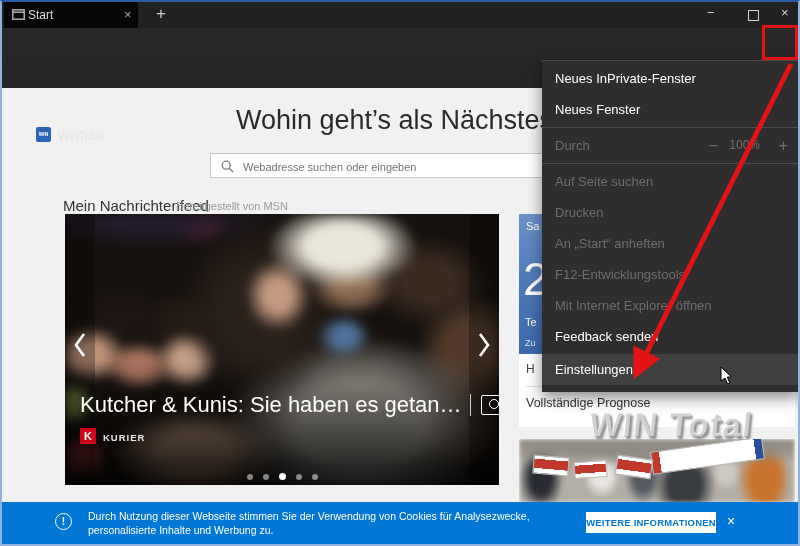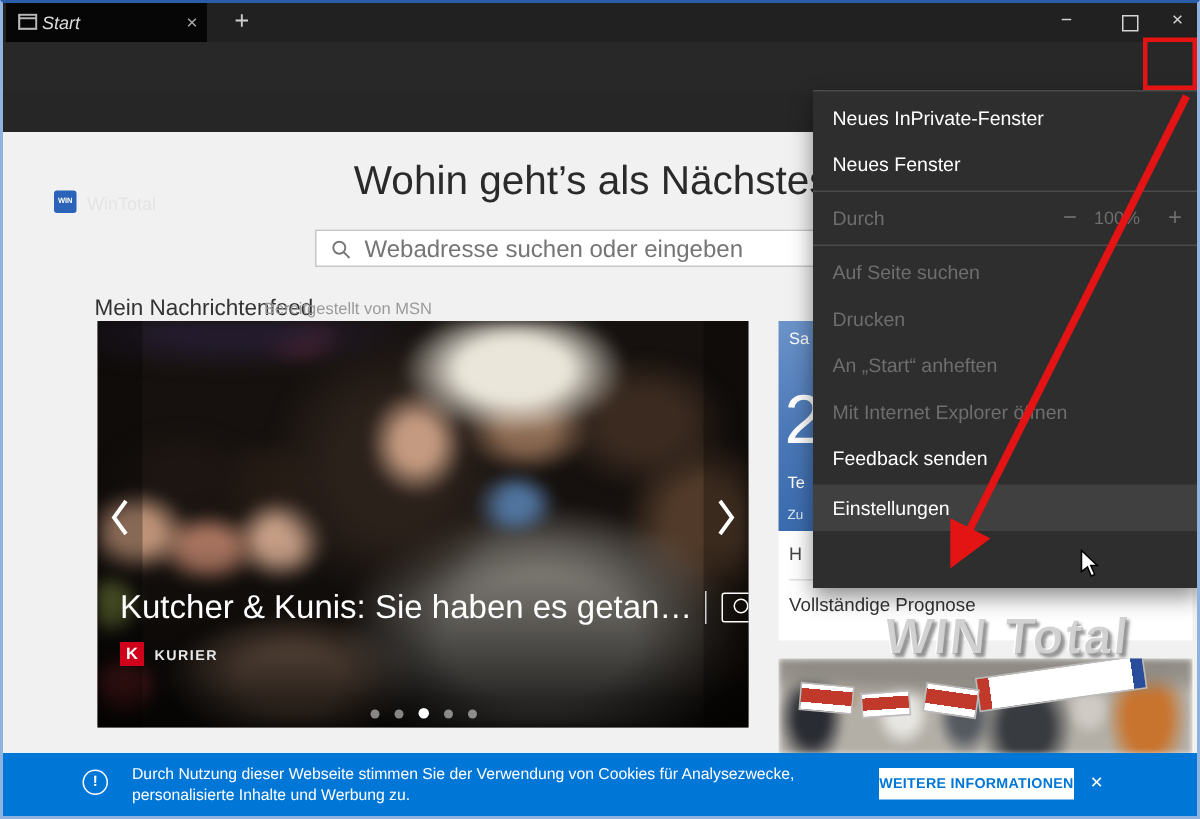--- a/index.html
+++ b/index.html
@@ -1,21 +1,21 @@
 <!DOCTYPE html>
 <html><head>
 <meta charset="utf-8">
 <style>
   html,body{margin:0;padding:0;background:#444;font-family:"Liberation Sans",sans-serif;}
   .frame{position:relative;width:800px;height:546px;box-sizing:border-box;
          border:2px solid #8fb2de;border-top:2px solid #2a5da8;background:#f1f1f1;overflow:hidden;}
   .abs{position:absolute;}
 
   
-  .tabstrip{left:0;top:0;width:100%;height:26px;background:#212121;font-style:italic;}
+  .tabstrip{left:0;top:0;width:100%;height:26px;background:#212121;}
   .tab{left:2px;top:0;width:134px;height:26px;background:#060606;color:#ddd;}
   .tab-title{left:24px;top:6px;font-size:12px;color:#ddd;}
   .tab-close{left:120px;top:5px;font-size:13px;color:#aaa;}
   .newtab{left:147px;top:2px;font-size:17px;color:#ccc;width:24px;text-align:center;}
   .winctl{top:3px;color:#d5d5d5;font-size:13px;}
   .ctl-min{left:705px;} .ctl-close{left:779px;}
   .maxbox{left:746px;top:8px;width:9px;height:9px;border:1px solid #d5d5d5;}
 
   .navbar{left:0;top:26px;width:100%;height:34px;background:#282828;}
   .navico{top:32px;font-size:18px;color:#969696;}
@@ -27,21 +27,21 @@
 
   .favbar{left:0;top:60px;width:100%;height:26px;background:#262626;}
   .favicon{left:34px;top:65px;width:15px;height:15px;background:#2b63b8;color:#fff;
            font-size:5px;font-weight:bold;text-align:center;line-height:15px;border-radius:2px;}
   .favlabel{left:56px;top:67px;font-size:12px;color:#e4e4e4;}
 
   
   .heading{left:0;top:103px;width:800px;text-align:center;font-size:27px;font-weight:300;color:#2a2a2a;}
   .searchbox{left:208px;top:151px;width:384px;height:25px;background:#fff;border:1px solid #c7c7c7;box-sizing:border-box;}
   .searchbox input{position:absolute;left:30px;top:1px;width:340px;height:21px;border:none;outline:none;
-                   font-size:16px;color:#444;background:transparent;font-family:"Liberation Sans",sans-serif;}
+                   font-size:11px;color:#444;background:transparent;font-family:"Liberation Sans",sans-serif;}
   .feed-title{left:61px;top:195px;font-size:15px;color:#333;}
   .feed-sub{left:174px;top:198px;font-size:11px;color:#9a9a9a;}
 
   
   .hero{left:63px;top:212px;width:434px;height:271px;overflow:hidden;background:#16110e;}
   .hero-paint{left:0;top:0;width:100%;height:100%;filter:blur(4px);
     background:
       radial-gradient(180px 40px at 20% 2%, #241c2e 20%, rgba(36,28,46,0) 75%),
       radial-gradient(40px 25px at 31% 4%, #5e2430 25%, rgba(94,36,48,0) 75%),
       radial-gradient(105px 60px at 64% 12%, #ebe6da 35%, rgba(235,230,218,0) 72%),
@@ -244,20 +244,21 @@
     <div class="mi dis">
       <span>Durch</span>
       <span class="zctl z-minus">−</span>
       <span class="zctl z-val">100%</span>
       <span class="zctl z-plus">+</span>
     </div>
     <div class="mdiv"></div>
     <div class="mi dis"><span>Auf Seite suchen</span></div>
     <div class="mi dis"><span>Drucken</span></div>
     <div class="mi dis"><span>An „Start“ anheften</span></div>
+    <div class="mi dis"><span>F12-Entwicklungstools</span></div>
     <div class="mi dis"><span>Mit Internet Explorer öffnen</span></div>
     <div class="mi"><span>Feedback senden</span></div>
     <div style="height:2px"></div>
     <div class="mi hl"><span>Einstellungen</span></div>
   </div>
 
   <div class="abs cookie">
     <span class="abs ck-ico">!</span>
     <div class="abs ck-msg">Durch Nutzung dieser Webseite stimmen Sie der Verwendung von Cookies für Analysezwecke, personalisierte Inhalte und Werbung zu.</div>
     <div class="abs ck-btn">WEITERE INFORMATIONEN</div>

